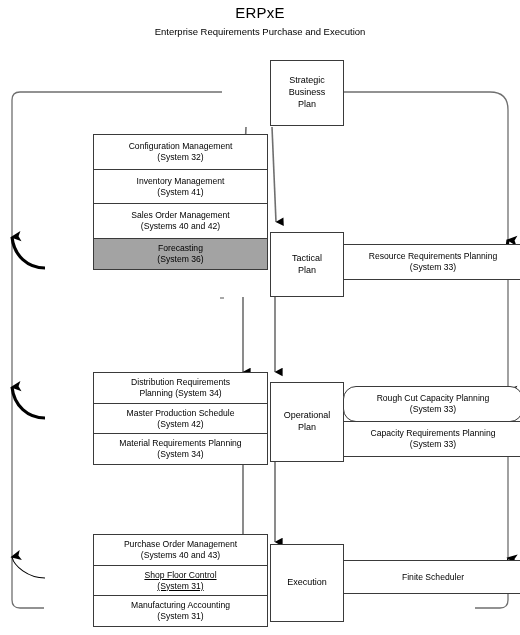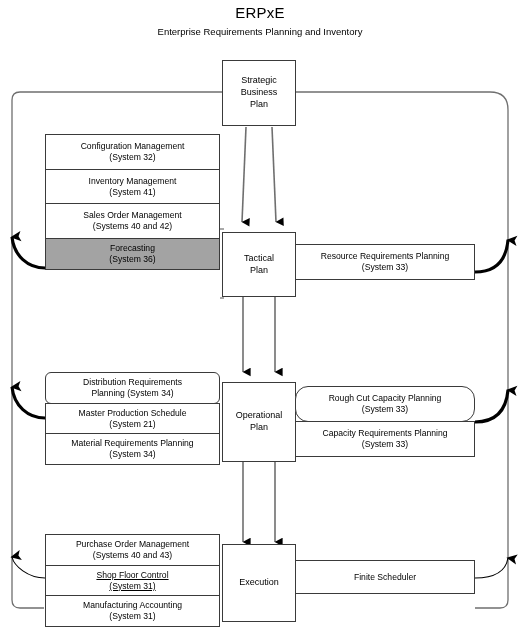--- a/index.html
+++ b/index.html
@@ -25,34 +25,35 @@
 
   .box{
     position:absolute;box-sizing:border-box;
     border:1px solid #3a3a3a;
     background:#ffffff;
     display:flex;align-items:center;justify-content:center;
     text-align:center;
     font-size:8.6px;line-height:1.24;
     padding:1px 2px;
     color:#000;
+    margin-left:48px;
   }
   .box.shaded{background:#a3a3a3;}
   .box.plan{font-size:9px;line-height:1.3;}
   .grp{position:absolute;box-sizing:border-box;}
   .grp .box{position:relative;left:auto;top:auto;width:100%;}
   .l2{white-space:pre-line;}
 </style>
 </head>
 <body>
 
 <div id="stage">
 
   <div class="ttl">ERPxE</div>
-  <div class="sub">Enterprise Requirements Planning and Inventory</div>
+  <div class="sub">Enterprise Requirements Purchase and Execution</div>
 
   <svg id="wires" viewBox="0 0 520 635">
     <defs>
       <marker id="ah-down" markerWidth="9" markerHeight="9" refX="4.5" refY="8" orient="auto" markerUnits="userSpaceOnUse">
         <path d="M0.2,0.4 L8.8,0.4 L4.5,8.4 Z" fill="#000"></path>
       </marker>
       <marker id="ah-up" markerWidth="11" markerHeight="11" refX="5.5" refY="1.6" orient="auto" markerUnits="userSpaceOnUse">
         <path d="M5.5,0 L10.6,10.6 L5.5,8.2 L0.4,10.6 Z" fill="#000"></path>
       </marker>
     </defs>
@@ -100,24 +101,24 @@
 (System 32)</div>
     <div class="box l2" style="height:35px;margin-top:-1px;">Inventory Management
 (System 41)</div>
     <div class="box l2" style="height:36px;margin-top:-1px;">Sales Order Management
 (Systems 40 and 42)</div>
     <div class="box l2 shaded" style="height:32px;margin-top:-1px;">Forecasting
 (System 36)</div>
   </div>
 
   <div class="grp" style="left:45px;top:372px;width:175px;">
-    <div class="box l2" style="height:32px;border-radius:6px;">Distribution Requirements
+    <div class="box l2" style="height:32px;">Distribution Requirements
 Planning (System 34)</div>
     <div class="box l2" style="height:31px;margin-top:-1px;">Master Production Schedule
-(System 21)</div>
+(System 42)</div>
     <div class="box l2" style="height:32px;margin-top:-1px;">Material Requirements Planning
 (System 34)</div>
   </div>
 
   <div class="grp" style="left:45px;top:534px;width:175px;">
     <div class="box l2" style="height:32px;">Purchase Order Management
 (Systems 40 and 43)</div>
     <div class="box l2" style="height:31px;margin-top:-1px;text-decoration:underline;">Shop Floor Control
 (System 31)</div>
     <div class="box l2" style="height:32px;margin-top:-1px;">Manufacturing Accounting

